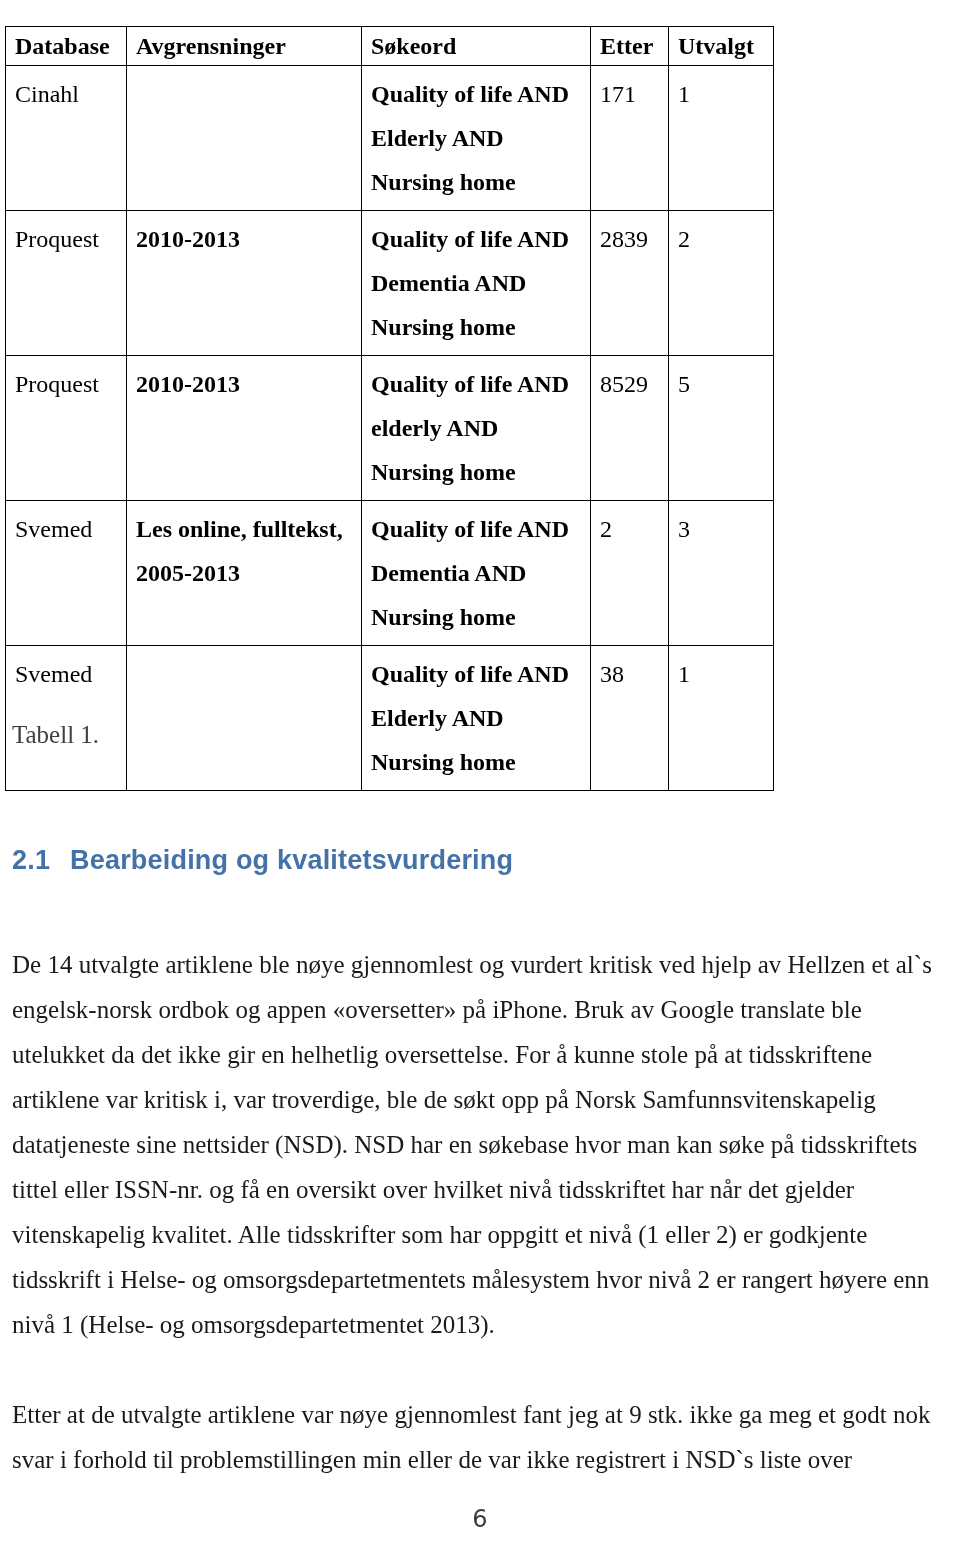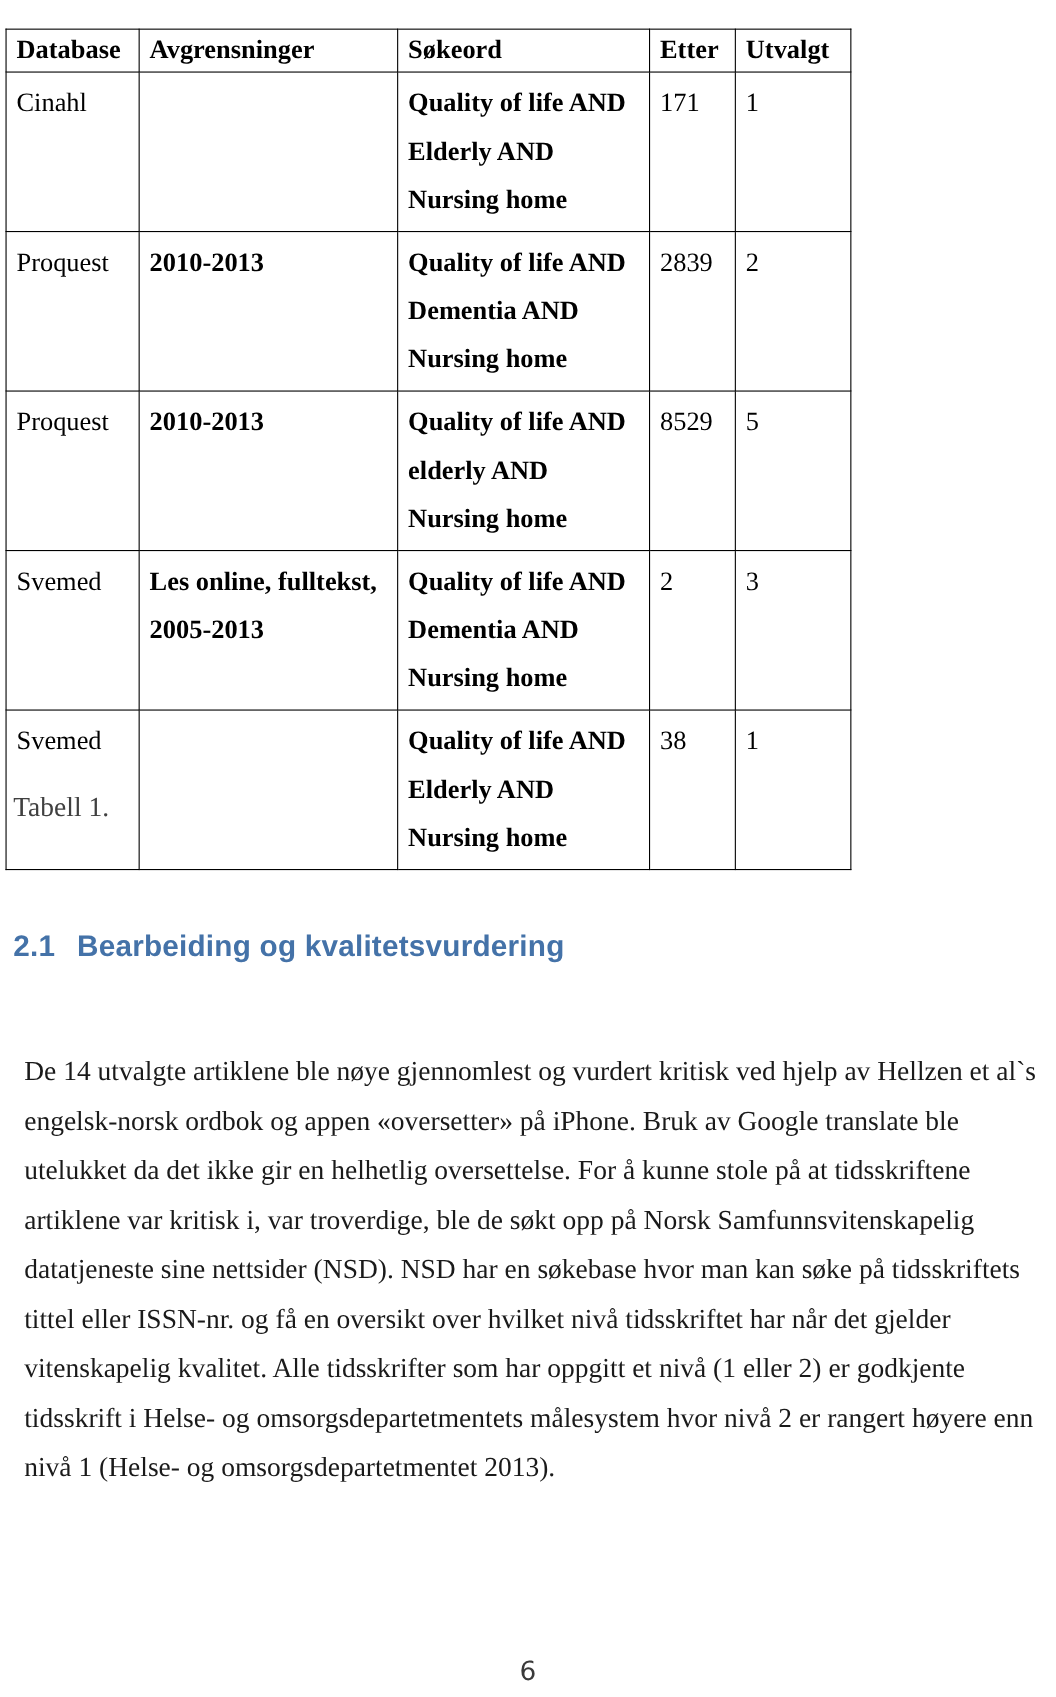--- a/index.html
+++ b/index.html
@@ -102,21 +102,21 @@
     left: 12px;
     width: 936px;
     font-size: 25px;
     line-height: 45px;
     color: #1a1a1a;
     text-align: left;
   }
   .para-1 { top: 942px; }
   .para-2 { top: 1392px; }
   .body-block p {
-    margin: 10px;
+    margin: 0;
   }
   .body-block .ln {
     display: block;
     white-space: nowrap;
   }
 
   
   .page-number {
     position: absolute;
     left: 0;
@@ -243,16 +243,22 @@
       <span class="ln">utelukket da det ikke gir en helhetlig oversettelse. For å kunne stole på at tidsskriftene</span>
       <span class="ln">artiklene var kritisk i, var troverdige, ble de søkt opp på Norsk Samfunnsvitenskapelig</span>
       <span class="ln">datatjeneste sine nettsider (NSD). NSD har en søkebase hvor man kan søke på tidsskriftets</span>
       <span class="ln">tittel eller ISSN-nr. og få en oversikt over hvilket nivå tidsskriftet har når det gjelder</span>
       <span class="ln">vitenskapelig kvalitet. Alle tidsskrifter som har oppgitt et nivå (1 eller 2) er godkjente</span>
       <span class="ln">tidsskrift i Helse- og omsorgsdepartetmentets målesystem hvor nivå 2 er rangert høyere enn</span>
       <span class="ln">nivå 1 (Helse- og omsorgsdepartetmentet 2013).</span>
     </p>
   </div>
 
+  <div class="body-block para-2">
+    <p>
+      <span class="ln">Etter at de utvalgte artiklene var nøye gjennomlest fant jeg at 9 stk. ikke ga meg et godt nok</span>
+      <span class="ln">svar i forhold til problemstillingen min eller de var ikke registrert i NSD`s liste over</span>
+    </p>
+  </div>
 
   <div class="page-number">6</div>
 
 </div>
 
 </body></html>

